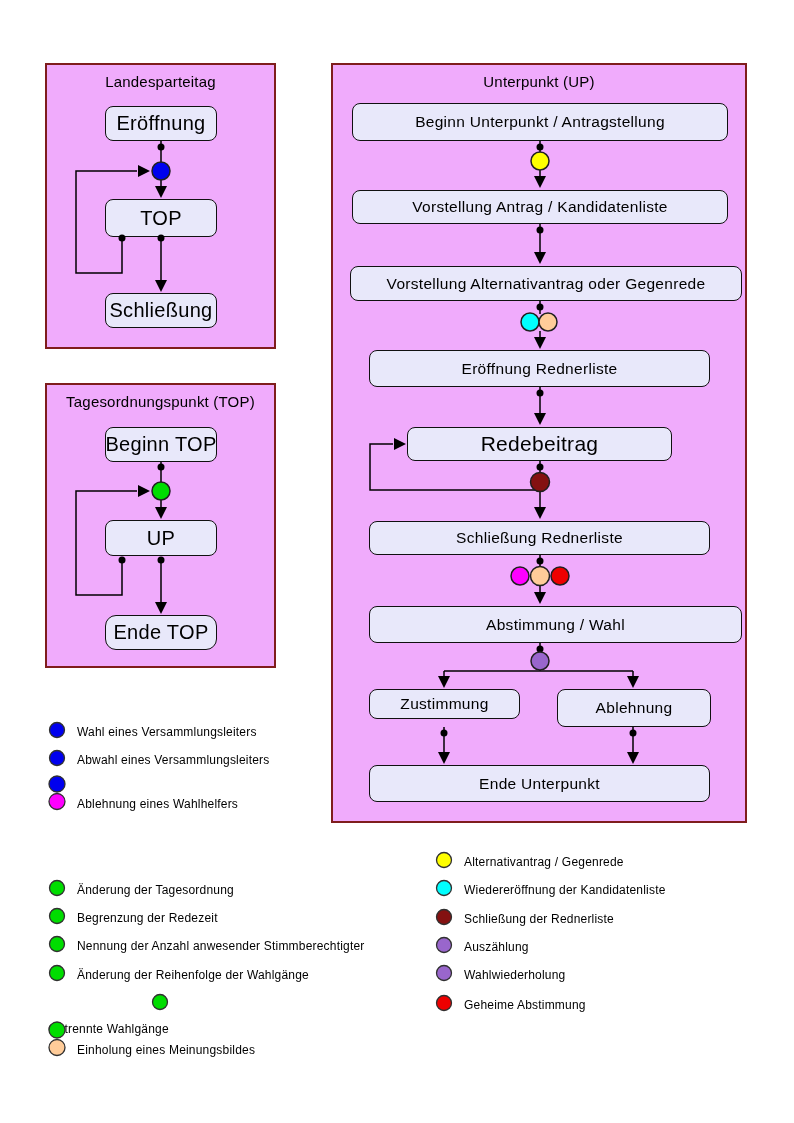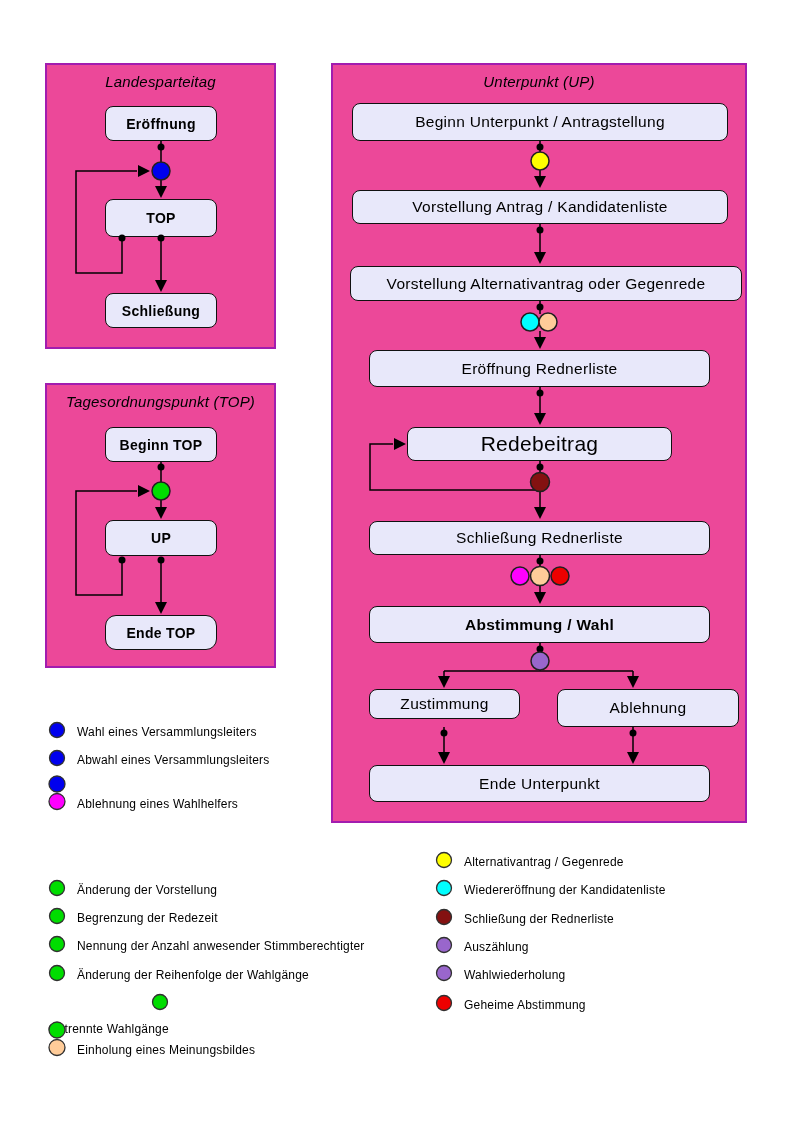--- a/index.html
+++ b/index.html
@@ -2,36 +2,35 @@
 <html><head>
 <meta charset="utf-8">
 <style>
   html,body { margin:0; padding:0; background:#ffffff; }
   #page {
     position:relative; width:794px; height:1123px;
     font-family:"Liberation Sans", sans-serif; color:#000;
     overflow:hidden; background:#ffffff;
   }
   .container {
-    position:absolute; background:#ec4899; border:2px solid #a21caf;
+    position:absolute; background:#f0abfc; border:2px solid #7f1d1d;
     box-sizing:border-box;
-    font-style:italic;
   }
   .ctitle {
     position:absolute; width:100%; text-align:center;
     font-size:15px; letter-spacing:0.2px;
   }
   .node {
     position:absolute; box-sizing:border-box;
     background:#E8E8FA; border:1.5px solid #101010; border-radius:8px;
     display:flex; align-items:center; justify-content:center;
     font-size:15.5px; letter-spacing:0.3px; white-space:nowrap;
     z-index:2;
   }
-  .node.big { font-size:14px;font-weight:bold; }
+  .node.big { font-size:20px; }
   .node.huge { font-size:21px; }
   #connectors { position:absolute; left:0; top:0; z-index:3; pointer-events:none; }
   .legend-row {
     position:absolute; display:flex; align-items:flex-end; gap:11px;
     font-size:12px; letter-spacing:0.2px; white-space:nowrap; z-index:2;
   }
   .legend-row svg { flex:0 0 auto; display:block; }
 </style>
 </head>
 <body>
@@ -57,23 +56,23 @@
   <div class="node big" style="left:105px; top:427px; width:112px; height:35px;">Beginn TOP</div>
   <div class="node big" style="left:105px; top:520px; width:112px; height:36px;">UP</div>
   <div class="node big" style="left:105px; top:615px; width:112px; height:35px;border-radius:11px;">Ende TOP</div>
 
   <div class="node" style="left:352px; top:103px; width:376px; height:38px;">Beginn Unterpunkt / Antragstellung</div>
   <div class="node" style="left:352px; top:190px; width:376px; height:34px;">Vorstellung Antrag / Kandidatenliste</div>
   <div class="node" style="left:350px; top:266px; width:392px; height:35px;">Vorstellung Alternativantrag oder Gegenrede</div>
   <div class="node" style="left:369px; top:350px; width:341px; height:37px;">Eröffnung Rednerliste</div>
   <div class="node huge" style="left:407px; top:427px; width:265px; height:34px;">Redebeitrag</div>
   <div class="node" style="left:369px; top:521px; width:341px; height:34px;">Schließung Rednerliste</div>
-  <div class="node" style="left:369px; top:606px; width:341px; height:37px;font-weight:bold;">Abstimmung / Wahl</div>
+  <div class="node" style="left:369px; top:606px; width:373px; height:37px;">Abstimmung / Wahl</div>
   <div class="node" style="left:369px; top:689px; width:151px; height:30px;">Zustimmung</div>
-  <div class="node" style="left:557px; top:689px; width:182px; height:38px;">Ablehnung</div>
+  <div class="node" style="left:557px; top:689px; width:154px; height:38px;">Ablehnung</div>
   <div class="node" style="left:369px; top:765px; width:341px; height:37px;">Ende Unterpunkt</div>
 
   <svg id="connectors" width="794" height="1123" viewBox="0 0 794 1123">
     <g stroke="#000" stroke-width="1.5" fill="none">
 
       <line x1="161" y1="141" x2="161" y2="163"></line>
       <line x1="161" y1="180" x2="161" y2="187"></line>
       <polyline points="122,238 122,273 76,273 76,171 137,171"></polyline>
       <line x1="161" y1="238" x2="161" y2="281"></line>
 
@@ -168,21 +167,21 @@
       <circle cx="9" cy="9" r="8" stroke="#303030" stroke-width="1.3" fill="#0000EE"></circle>
       <circle cx="9" cy="26.5" r="8" stroke="#303030" stroke-width="1.3" fill="#FF00FF"></circle>
     </svg>
     <span>Ablehnung eines Wahlhelfers</span>
   </div>
 
   <div class="legend-row" style="left:48px; top:879px;">
     <svg width="18" height="18">
         <circle cx="9" cy="9" r="7.5" stroke="#303030" stroke-width="1.3" fill="#00DD00"></circle>
       </svg>
-    <span>Änderung der Vorstellung</span>
+    <span>Änderung der Tagesordnung</span>
   </div>
   <div class="legend-row" style="left:48px; top:907px;">
     <svg width="18" height="18">
         <circle cx="9" cy="9" r="7.5" stroke="#303030" stroke-width="1.3" fill="#00DD00"></circle>
       </svg>
     <span>Begrenzung der Redezeit</span>
   </div>
   <div class="legend-row" style="left:48px; top:935px;">
     <svg width="18" height="18">
         <circle cx="9" cy="9" r="7.5" stroke="#303030" stroke-width="1.3" fill="#00DD00"></circle>

